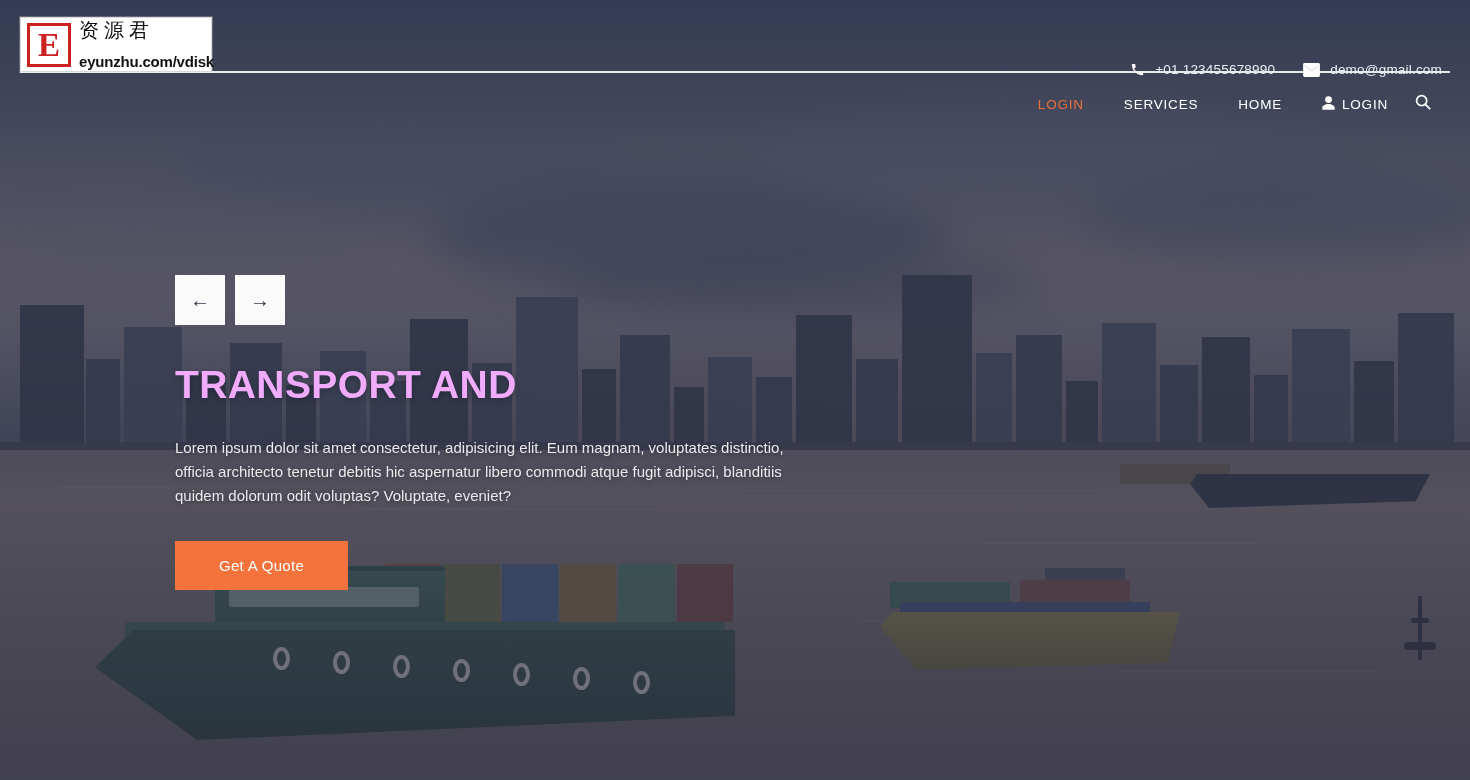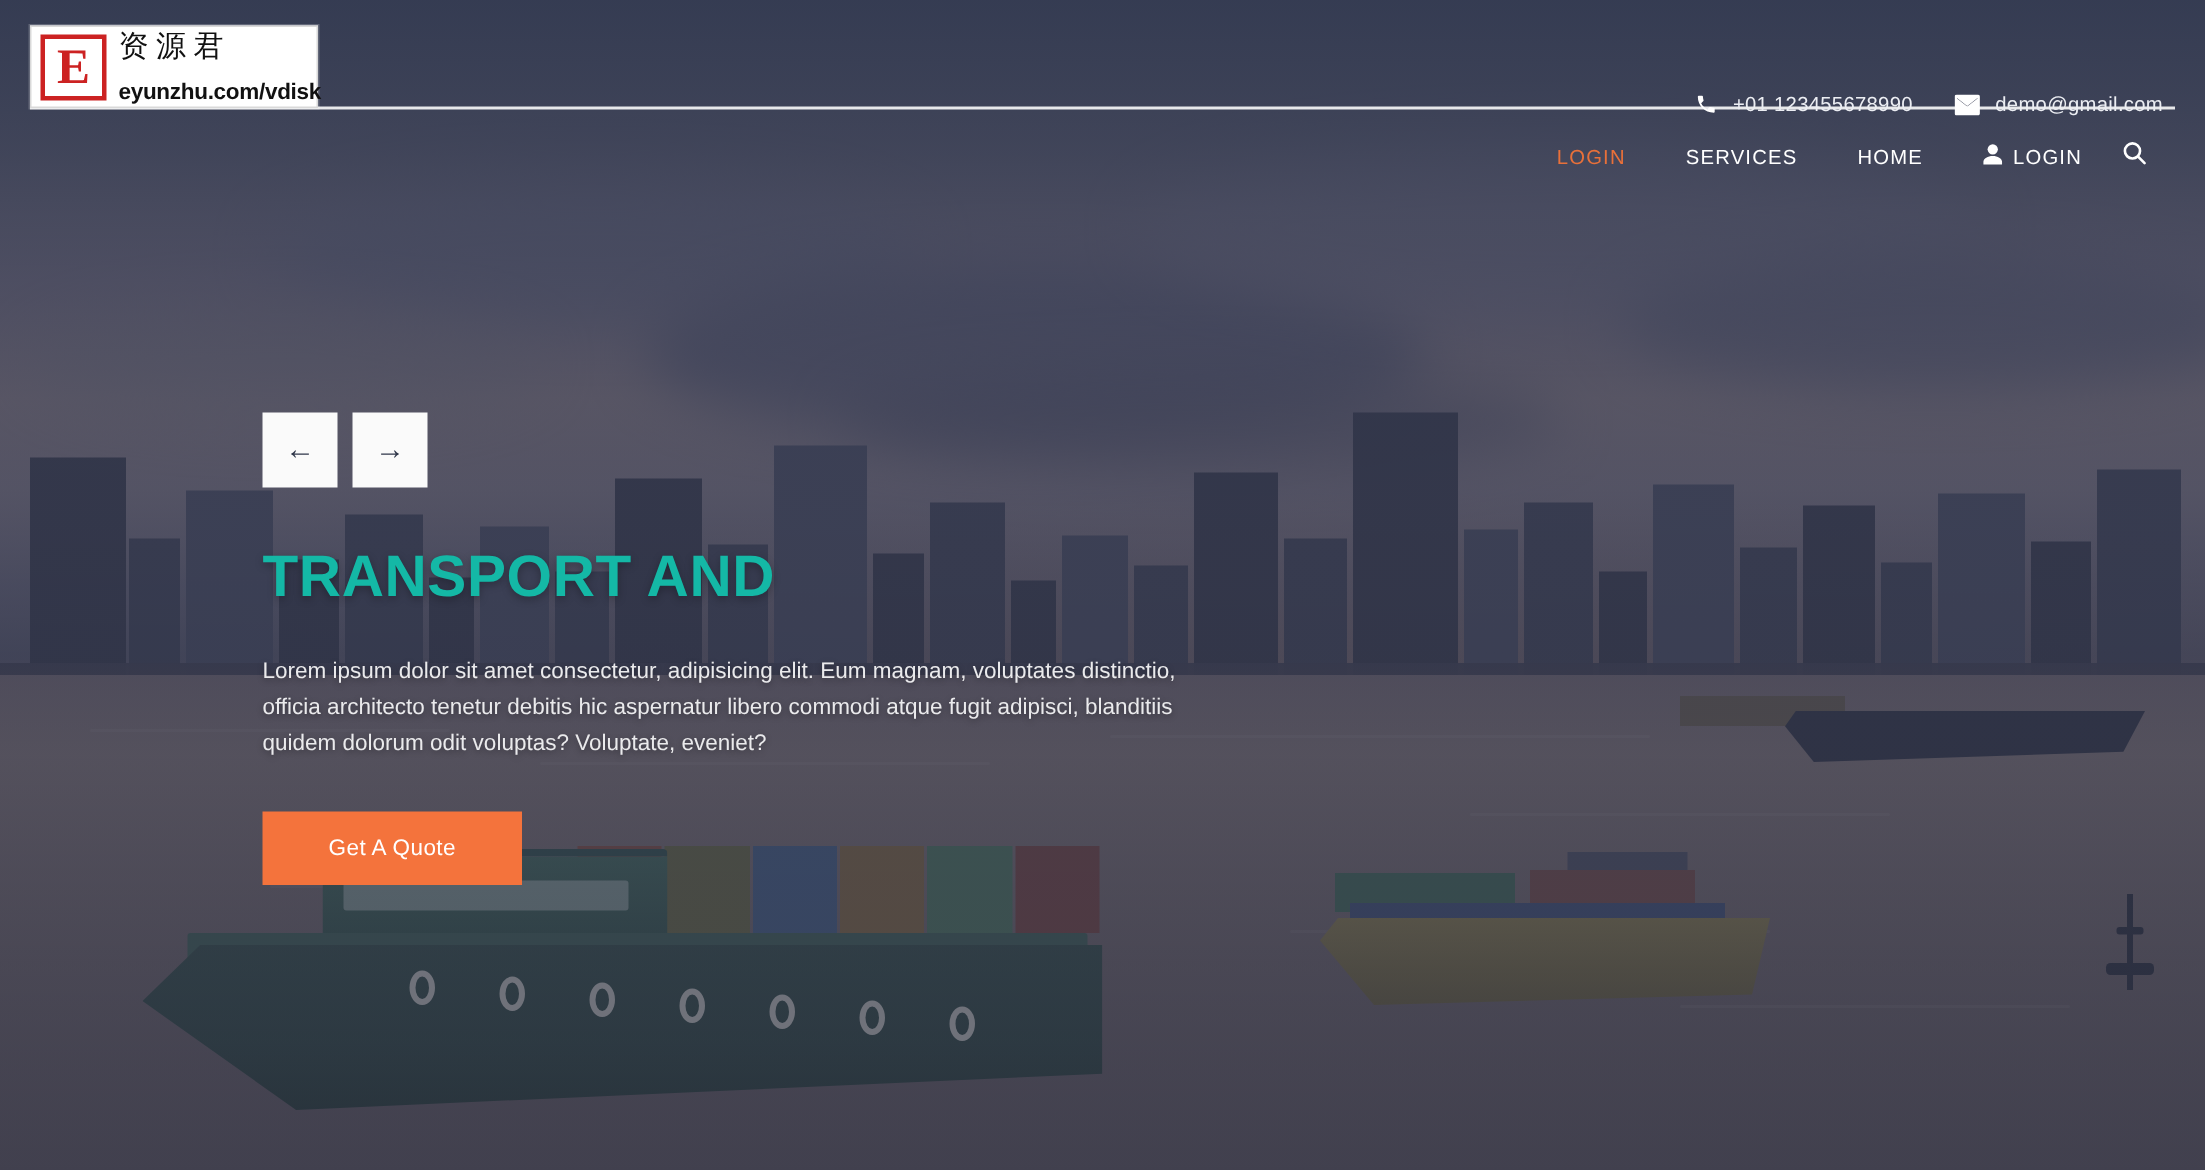--- a/index.html
+++ b/index.html
@@ -179,21 +179,21 @@
 
   
   .hero-content { position:absolute; left:175px; top:275px; width:760px; z-index:30; }
   .slider-nav { display:flex; gap:10px; margin-bottom:36px; }
   .slider-btn {
     width:50px; height:50px; background:#fafafa;
     display:flex; align-items:center; justify-content:center;
     color:#2f3649; font-size:20px; cursor:pointer; line-height:1;
   }
   .hero-title {
-    color:#14b8a6; font-size:39px; font-weight:bold;
+    color:#f0abfc; font-size:39px; font-weight:bold;
     line-height:1.25; letter-spacing:.4px; margin-bottom:26px;
     text-shadow:0 2px 6px rgba(0,0,0,.28);
   }
   .hero-desc {
     color:#eaeaec; font-size:15px; line-height:1.62;
     width:650px; margin-bottom:32px;
     text-shadow:0 1px 4px rgba(0,0,0,.35);
   }
   .cta-btn {
     display:inline-block; background:#f4733c; color:#ffffff;

